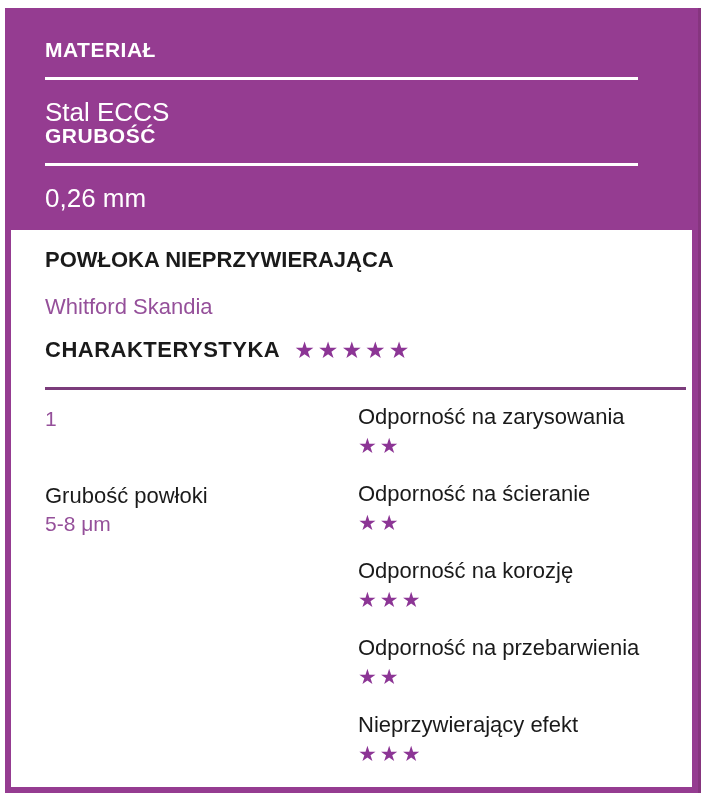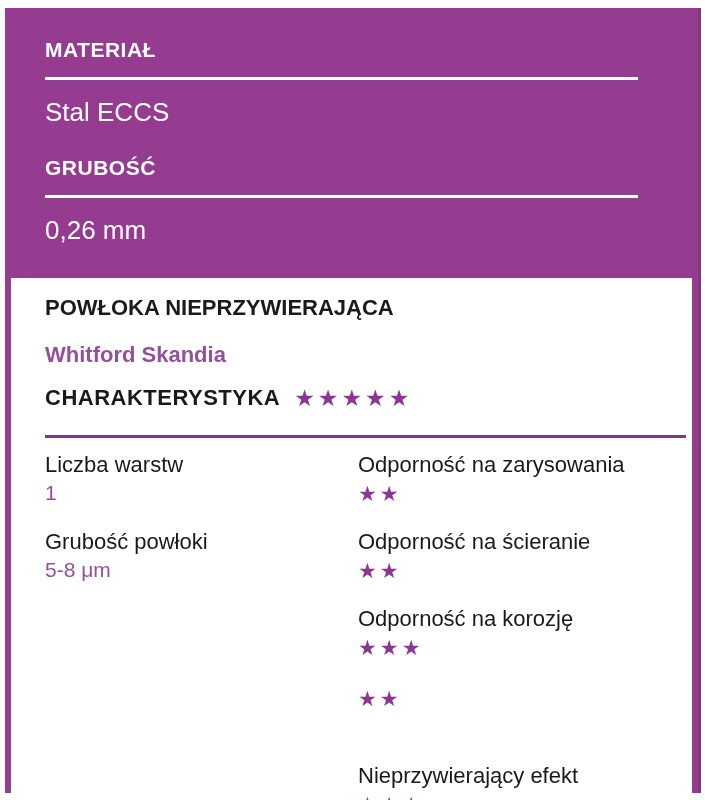--- a/index.html
+++ b/index.html
@@ -19,25 +19,25 @@
   }
   .card{
     margin:8px 4px 0 5px;
     height:785px;
     background:var(--purple-bg);
     border-right:3px solid var(--purple-edge);
     display:flex;flex-direction:column;
   }
   
   .top-section{
-    padding:30px 60px 36px 40px;
+    padding:30px 60px 20px 40px;
     color:#ffffff;
   }
   .hdr-group{margin:0;}
-  .hdr-group + .hdr-group{margin-top:32px;}
+  .hdr-group + .hdr-group{}
   .hdr-label{
     font-weight:bold;font-size:21px;line-height:24px;letter-spacing:0.5px;
     margin:0;
   }
   .white-rule{
     height:3px;background:#ffffff;border:none;margin:15px 0 0 0;
   }
   .hdr-value{
     font-size:26px;line-height:24px;margin-top:20px;font-weight:400;
   }
@@ -48,21 +48,20 @@
     background:#ffffff;
     padding:18px 6px 10px 34px;
   }
   .panel-title{
     font-size:22px;font-weight:bold;line-height:24px;margin:0;
     color:var(--text-black);
   }
   .brand{
     font-size:22px;line-height:26px;margin-top:22px;
     color:var(--value-purple);
-    font-weight:bold;
   }
   .char-row{
     margin-top:17px;display:flex;align-items:flex-start;
   }
   .char-label{
     font-size:22px;font-weight:bold;line-height:26px;letter-spacing:0.5px;
   }
   .char-stars{
     margin-left:14px;
     font-size:23px;line-height:26px;letter-spacing:3px;
@@ -117,21 +116,20 @@
       <span class="char-label">CHARAKTERYSTYKA</span>
       <span class="char-stars">★★★★★</span>
     </div>
 
     <div class="panel-rule"></div>
 
     <div class="props">
 
       <div class="col-left">
         <div class="prop">
-          <div class="prop-label">Liczba warstw</div>
           <div class="prop-value">1</div>
         </div>
         <div class="prop">
           <div class="prop-label">Grubość powłoki</div>
           <div class="prop-value">5-8 μm</div>
         </div>
       </div>
 
       <div class="col-right">
         <div class="prop">
@@ -140,20 +138,21 @@
         </div>
         <div class="prop">
           <div class="prop-label">Odporność na ścieranie</div>
           <div class="prop-stars">★★</div>
         </div>
         <div class="prop">
           <div class="prop-label">Odporność na korozję</div>
           <div class="prop-stars">★★★</div>
         </div>
         <div class="prop">
+          <div class="prop-label">Odporność na przebarwienia</div>
           <div class="prop-stars">★★</div>
         </div>
         <div class="prop">
           <div class="prop-label">Nieprzywierający efekt</div>
           <div class="prop-stars">★★★</div>
         </div>
       </div>
 
     </div>
   </div>

